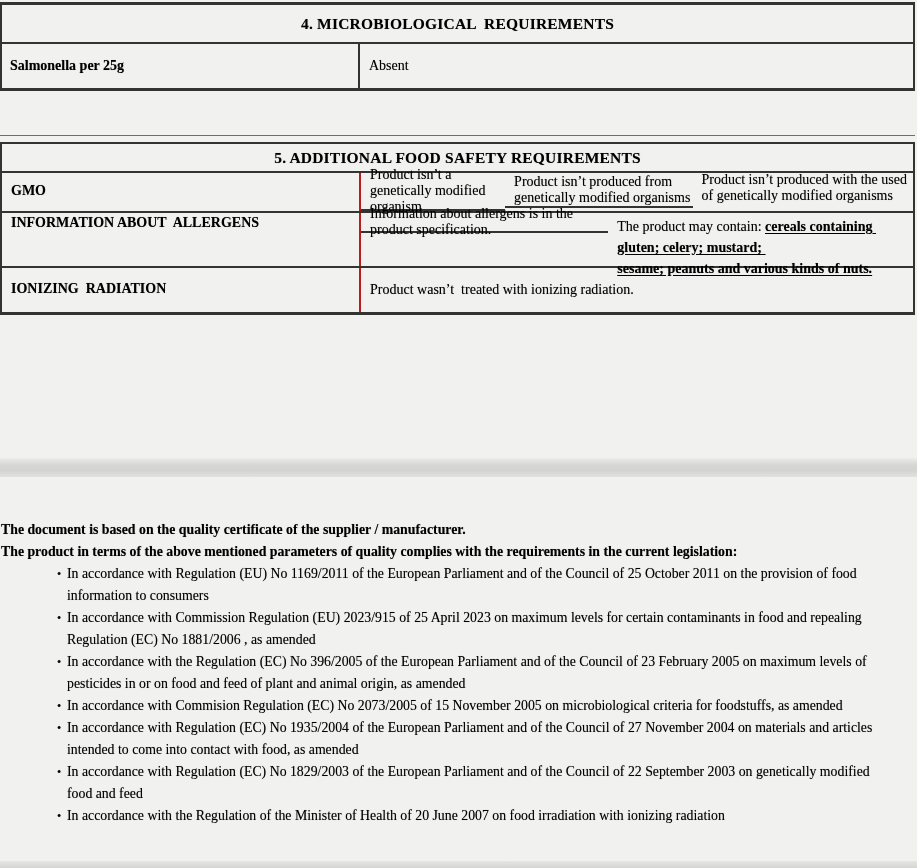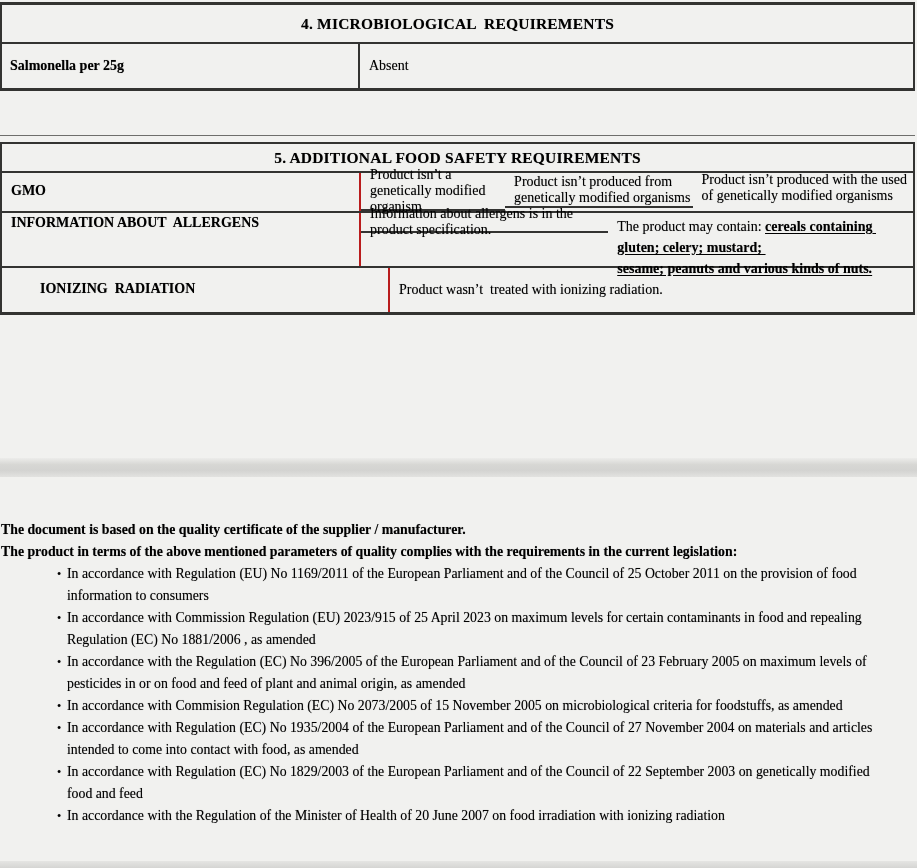--- a/index.html
+++ b/index.html
@@ -50,21 +50,21 @@
     border-left:2px solid #333331;
     border-right:2px solid #333331;
     background:#f1f1ef;
   }
   .t5-hdr{
     height:27px;border-bottom:2px solid #333331;
     display:flex;align-items:center;justify-content:center;
     font-weight:bold;font-size:15.5px;letter-spacing:0.2px;
   }
   .block{display:flex;border-bottom:2px solid #333331;}
-  .block:last-child{border-bottom:none;padding-left:29px;}
+  .block:last-child{border-bottom:none;}
   .block-l{
     width:348px;border-right:2px solid #b91c1c;
     padding-left:9px;font-weight:bold;font-size:14px;
   }
   .block-r{flex:1;display:flex;flex-direction:row;}
   .rrow{
     display:flex;align-items:center;padding-left:9px;font-size:14px;
     border-bottom:2px solid #333331;
   }
   .rrow:last-child{border-bottom:none;}

